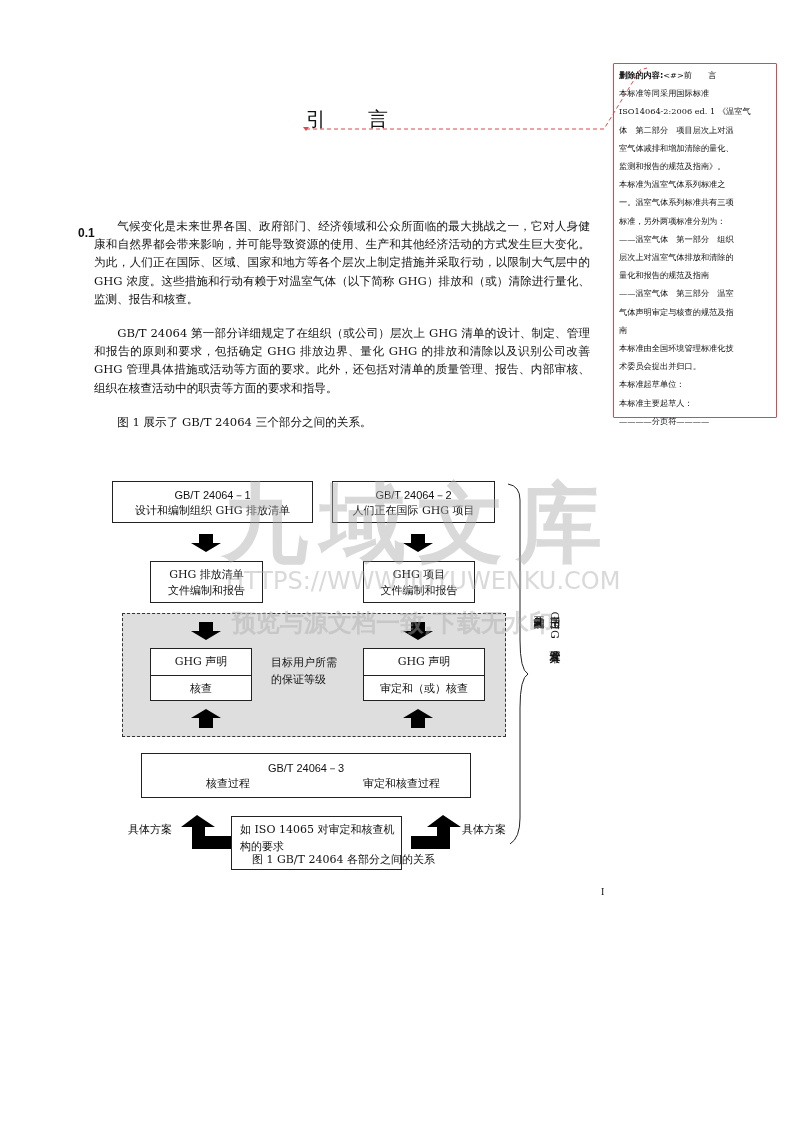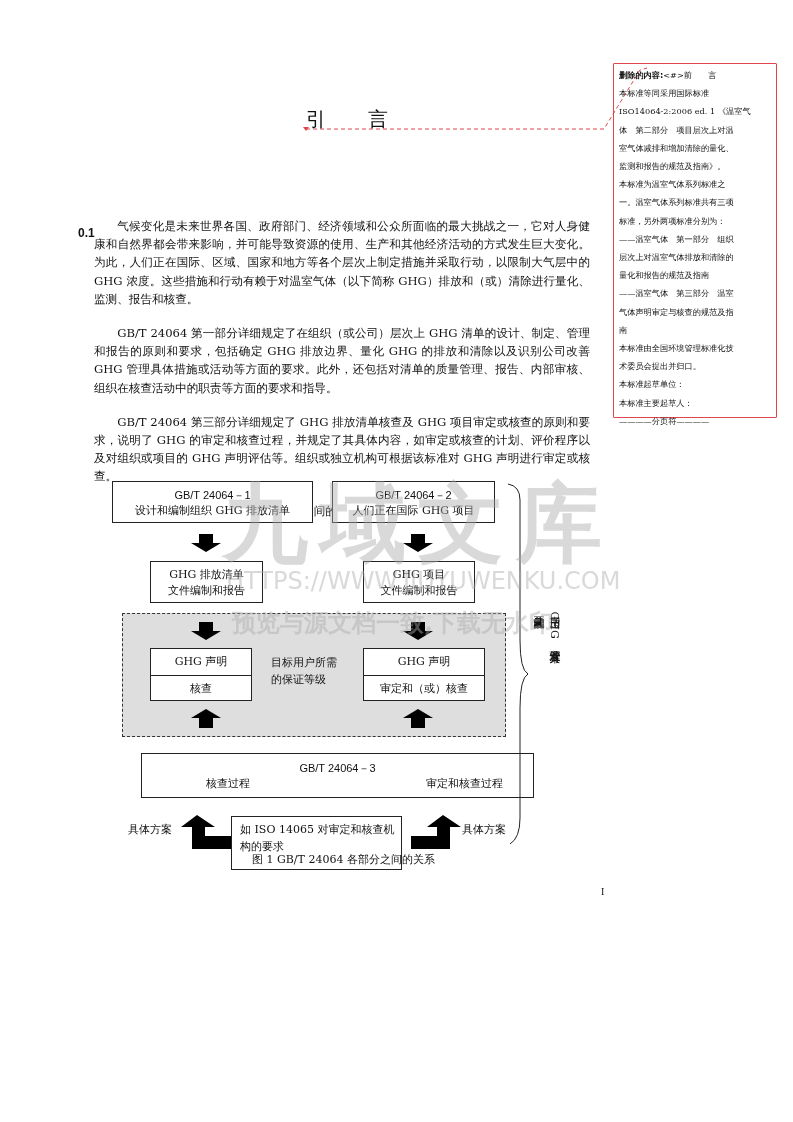--- a/index.html
+++ b/index.html
@@ -61,21 +61,20 @@
   <div class="line">本标准起草单位：</div>
   <div class="line">本标准主要起草人：</div>
   <div class="line">————分页符————</div>
 </div>
 
 <div class="abs sec">0.1</div>
 
 <div class="abs body-text">
   <p>气候变化是未来世界各国、政府部门、经济领域和公众所面临的最大挑战之一，它对人身健康和自然界都会带来影响，并可能导致资源的使用、生产和其他经济活动的方式发生巨大变化。为此，人们正在国际、区域、国家和地方等各个层次上制定措施并采取行动，以限制大气层中的 GHG 浓度。这些措施和行动有赖于对温室气体（以下简称 GHG）排放和（或）清除进行量化、监测、报告和核查。</p>
   <p>GB/T 24064 第一部分详细规定了在组织（或公司）层次上 GHG 清单的设计、制定、管理和报告的原则和要求，包括确定 GHG 排放边界、量化 GHG 的排放和清除以及识别公司改善 GHG 管理具体措施或活动等方面的要求。此外，还包括对清单的质量管理、报告、内部审核、组织在核查活动中的职责等方面的要求和指导。</p>
-  <p>GB/T 24064 第三部分详细规定了 GHG 排放清单核查及 GHG 项目审定或核查的原则和要求，说明了 GHG 的审定和核查过程，并规定了其具体内容，如审定或核查的计划、评价程序以及对组织或项目的 GHG 声明评估等。组织或独立机构可根据该标准对 GHG 声明进行审定或核查。</p>
   <p>图 1 展示了 GB/T 24064 三个部分之间的关系。</p>
 </div>
 
 <div class="abs shade"></div>
 
 <div class="box" style="left:112px;top:481px;width:201px;height:42px;padding-top:6px;line-height:15px;">
   <div class="sans">GB/T 24064－1</div>
   <div>设计和编制组织 GHG 排放清单</div>
 </div>
 <div class="box" style="left:332px;top:481px;width:163px;height:42px;padding-top:6px;line-height:15px;">
@@ -99,21 +98,21 @@
 <div class="box" style="left:363px;top:648px;width:122px;height:53px;">
   <div style="height:26px;line-height:26px;border-bottom:1px solid #222;">GHG 声明</div>
   <div style="line-height:26px;">审定和（或）核查</div>
 </div>
 
 <div class="abs" style="left:271px;top:654px;font-size:11px;line-height:17px;">
   <div>目标用户所需</div>
   <div>的保证等级</div>
 </div>
 
-<div class="box" style="left:141px;top:753px;width:393px;height:45px;padding-top:6px;line-height:16px;">
+<div class="box" style="left:141px;top:753px;width:330px;height:45px;padding-top:6px;line-height:16px;">
   <div class="sans">GB/T 24064－3</div>
   <div style="display:flex;justify-content:space-between;padding:0 30px 0 64px;">
     <span>核查过程</span>
     <span>审定和核查过程</span>
   </div>
 </div>
 
 <div class="box" style="left:231px;top:816px;width:171px;height:54px;text-align:left;padding:4px 0 0 8px;line-height:17px;">
   <div>如 ISO 14065 对审定和核查机</div>
   <div>构的要求</div>

